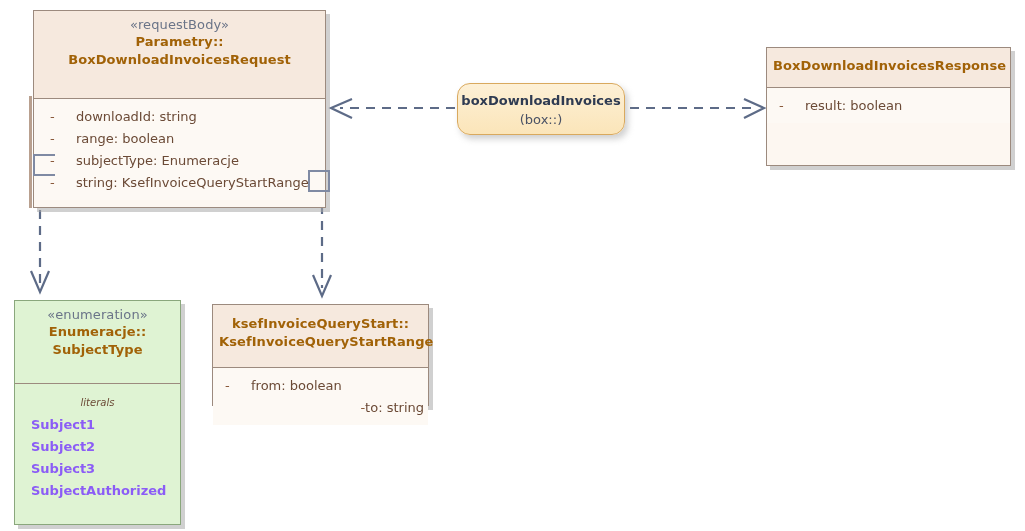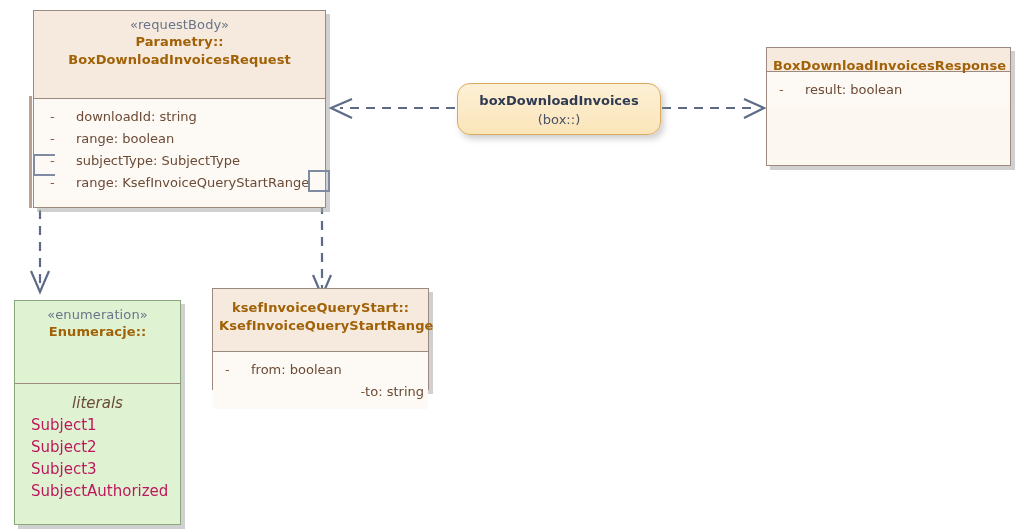--- a/index.html
+++ b/index.html
@@ -86,32 +86,33 @@
     padding-left: 12px;
   }
   .attr .vis {
     display: inline-block;
     width: 26px;
     color: #8a5a3b;
   }
   .attr .nm { color: #6b4a36; }
 
   .literals-label {
-    font-size: 15px;
+    font-size: 10px;
     font-style: italic;
     color: #6b4a36;
     text-align: center;
     line-height: 22px;
   }
   .literal {
-    font-size: 15px;
-    color: #be185d;
+    font-size: 13px;
+    color: #8b5cf6;
     line-height: 22px;
     padding-left: 12px;
     white-space: nowrap;
+    font-weight: bold;
   }
 
   
   .op-node {
     position: absolute;
     box-sizing: border-box;
     border: 1px solid #d9a95e;
     border-radius: 13px;
     background: #fbe7bf;
     background: linear-gradient(180deg,#fdf0d6 0%, #fbe5b9 100%);
@@ -178,63 +179,64 @@
       <div class="title">BoxDownloadInvoicesRequest</div>
     </div>
     <div class="body">
       <div class="attr">
         <span class="vis">-</span><span class="nm">downloadId: string</span>
       </div>
       <div class="attr">
         <span class="vis">-</span><span class="nm">range: boolean</span>
       </div>
       <div class="attr">
-        <span class="vis">-</span><span class="nm">subjectType: SubjectType</span>
-      </div>
-      <div class="attr">
-        <span class="vis">-</span><span class="nm">range: KsefInvoiceQueryStartRange</span>
+        <span class="vis">-</span><span class="nm">subjectType: Enumeracje</span>
+      </div>
+      <div class="attr">
+        <span class="vis">-</span><span class="nm">string: KsefInvoiceQueryStartRange</span>
       </div>
     </div>
   </div>
 
   <div class="sel-edge" style="left:29px; top:96px; width:3px; height:112px;"></div>
   <div class="handle" style="left:33px; top:154px; width:22px; height:22px; border-right:none;"></div>
   <div class="handle" style="left:308px; top:170px; width:22px; height:22px;"></div>
 
-  <div class="op-node" style="left:457px; top:83px; width:204px; height:52px;">
+  <div class="op-node" style="left:457px; top:83px; width:168px; height:52px;">
     <div class="op-name">boxDownloadInvoices</div>
     <div class="op-sub">(box::)</div>
   </div>
 
   <div class="node tan" style="left:766px; top:47px; width:245px; height:119px;">
-    <div class="hdr" style="height:24px; padding-top:9px;">
+    <div class="hdr" style="height:40px; padding-top:9px;">
       <div class="title">BoxDownloadInvoicesResponse</div>
     </div>
     <div class="body">
       <div class="attr" style="padding-left:8px;">
         <span class="vis">-</span><span class="nm">result: boolean</span>
       </div>
     </div>
   </div>
 
   <div class="node green" style="left:14px; top:300px; width:167px; height:225px;">
     <div class="hdr" style="height:83px;">
       <div class="stereotype">«enumeration»</div>
       <div class="title">Enumeracje::</div>
+      <div class="title">SubjectType</div>
     </div>
     <div class="body" style="padding-top:8px;">
       <div class="literals-label">literals</div>
       <div class="literal">Subject1</div>
       <div class="literal">Subject2</div>
       <div class="literal">Subject3</div>
       <div class="literal">SubjectAuthorized</div>
     </div>
   </div>
 
-  <div class="node tan" style="left:212px; top:288px; width:217px; height:102px;">
+  <div class="node tan" style="left:212px; top:304px; width:217px; height:102px;">
     <div class="hdr" style="height:63px; padding-top:10px;">
       <div class="title">ksefInvoiceQueryStart::</div>
       <div class="title">KsefInvoiceQueryStartRange</div>
     </div>
     <div class="body">
       <div class="attr" style="padding-left:8px;">
         <span class="vis">-</span><span class="nm">from: boolean</span>
       </div>
       <div class="attr" style="padding-left:8px;text-align:right;">
         <span class="vis">-</span><span class="nm">to: string</span>

